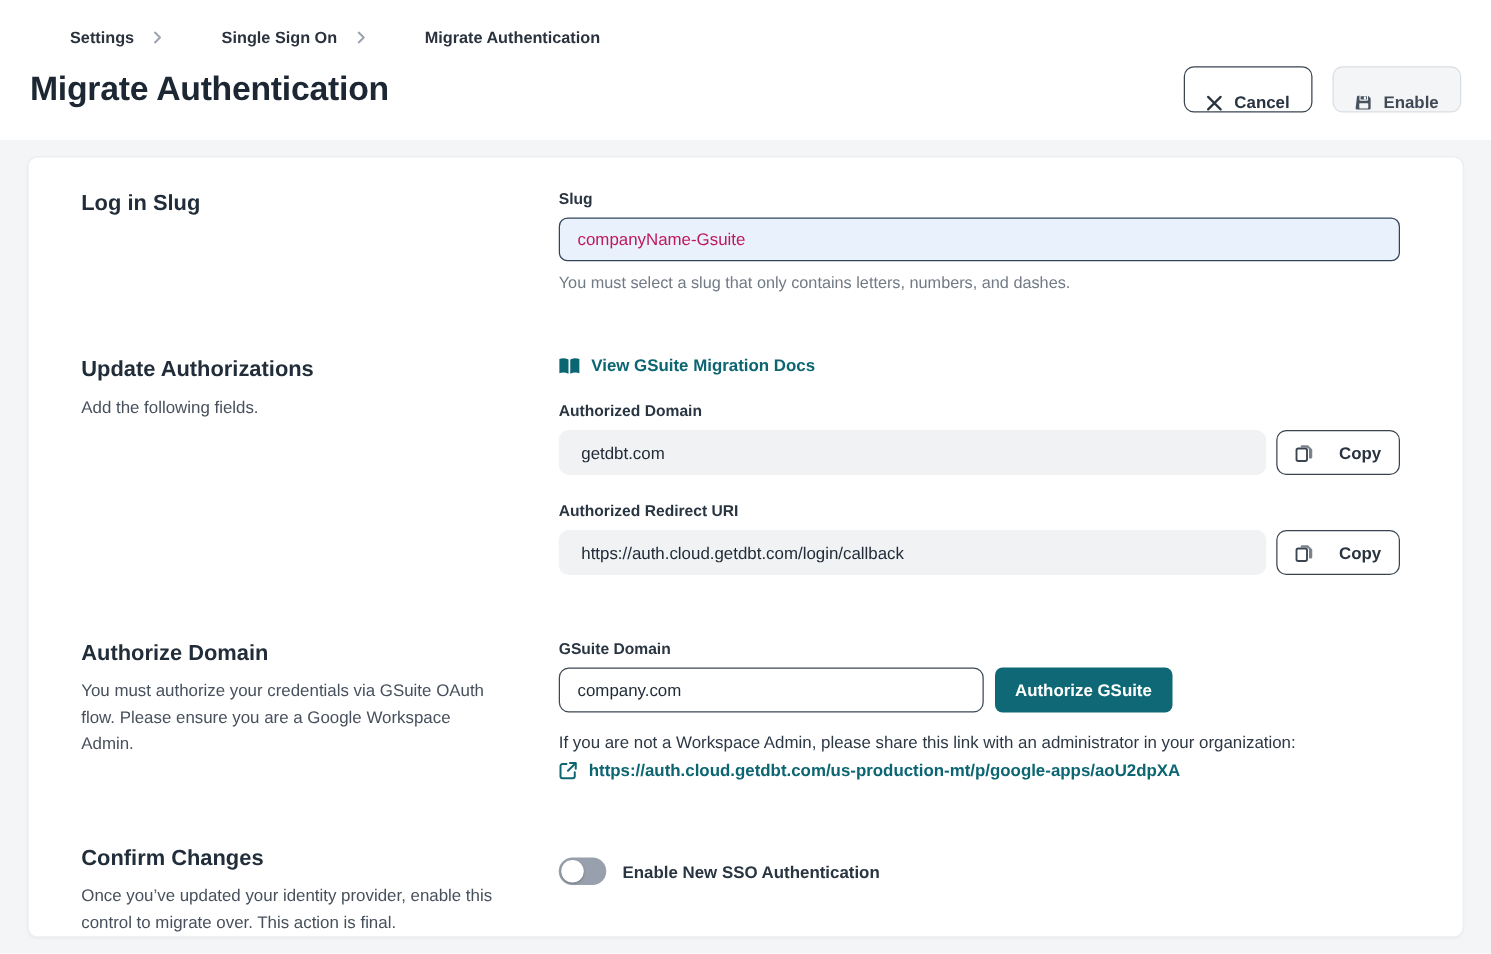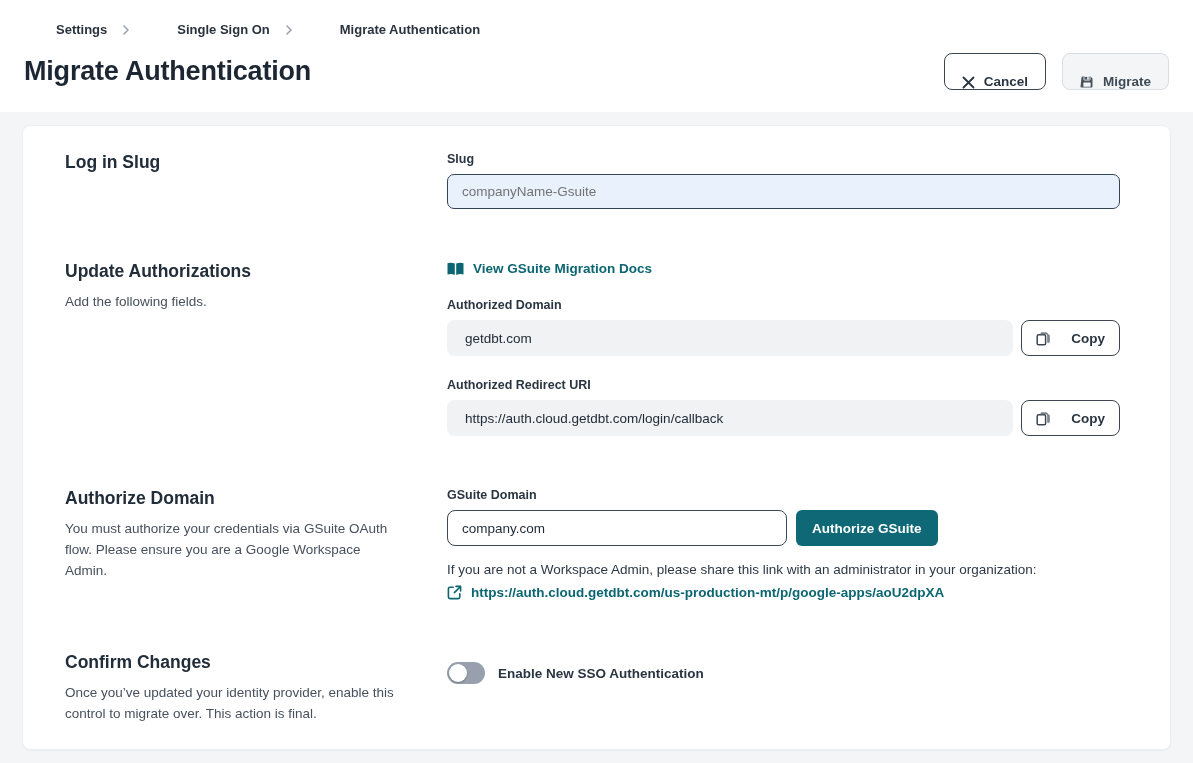--- a/index.html
+++ b/index.html
@@ -58,21 +58,21 @@
   .sec-right { flex: 1; min-width: 0; }
   .sec-heading { font-size: 17.5px; font-weight: 700; color: #222d3a; }
   .sec-desc { margin-top: 9px; font-size: 13.5px; line-height: 21px; color: #47505c; max-width: 330px; }
 
   .field-label { font-size: 12.5px; font-weight: 700; color: #2a3542; margin-bottom: 8px; }
   .helper-text { margin-top: 9px; font-size: 13px; color: #717a85; }
 
   .slug-input {
     width: 100%; height: 35px;
     background: #e9f1fd; border: 1px solid #33455a; border-radius: 7px;
-    padding: 0 14px; font-size: 13.5px; color: #737373;
+    padding: 0 14px; font-size: 13.5px; color: #be185d;
     font-family: inherit; outline: none;
   }
 
   .docs-link {
     display: inline-flex; align-items: center; gap: 9px;
     color: #0c6672; font-size: 13.5px; font-weight: 700;
     cursor: pointer; margin-bottom: 22px;
   }
 
   .copy-row { display: flex; align-items: center; gap: 8px; }
@@ -156,36 +156,37 @@
       </button>
       <button class="btn btn-confirm">
         <span>
           <svg width="14" height="14" viewBox="0 0 14 14">
               <path d="M1.5 2.5 a1 1 0 0 1 1-1 h8 l2 2 v8 a1 1 0 0 1 -1 1 h-10 a1 1 0 0 1 -1-1 z" fill="#49535f"></path>
               <rect x="4" y="1.5" width="6" height="3.6" rx="0.6" fill="#49535f" stroke="#f4f5f7" stroke-width="0.9"></rect>
               <rect x="7.1" y="2.1" width="1.7" height="2.4" rx="0.4" fill="#f4f5f7"></rect>
               <rect x="3.4" y="7.6" width="7.2" height="4.2" rx="0.6" fill="#f4f5f7"></rect>
             </svg>
         </span>
-        <span>Migrate</span>
+        <span>Enable</span>
       </button>
     </div>
   </div>
 </div>
 
 <div class="content">
   <div class="card">
 
     <div class="section">
       <div class="sec-left">
         <div class="sec-heading">Log in Slug</div>
       </div>
       <div class="sec-right">
         <div class="field-label">Slug</div>
         <input class="slug-input" type="text" value="companyName-Gsuite" style="">
+        <div class="helper-text">You must select a slug that only contains letters, numbers, and dashes.</div>
       </div>
     </div>
 
     <div class="section">
       <div class="sec-left">
         <div class="sec-heading">Update Authorizations</div>
         <div class="sec-desc">Add the following fields.</div>
       </div>
       <div class="sec-right">
         <div class="docs-link">

